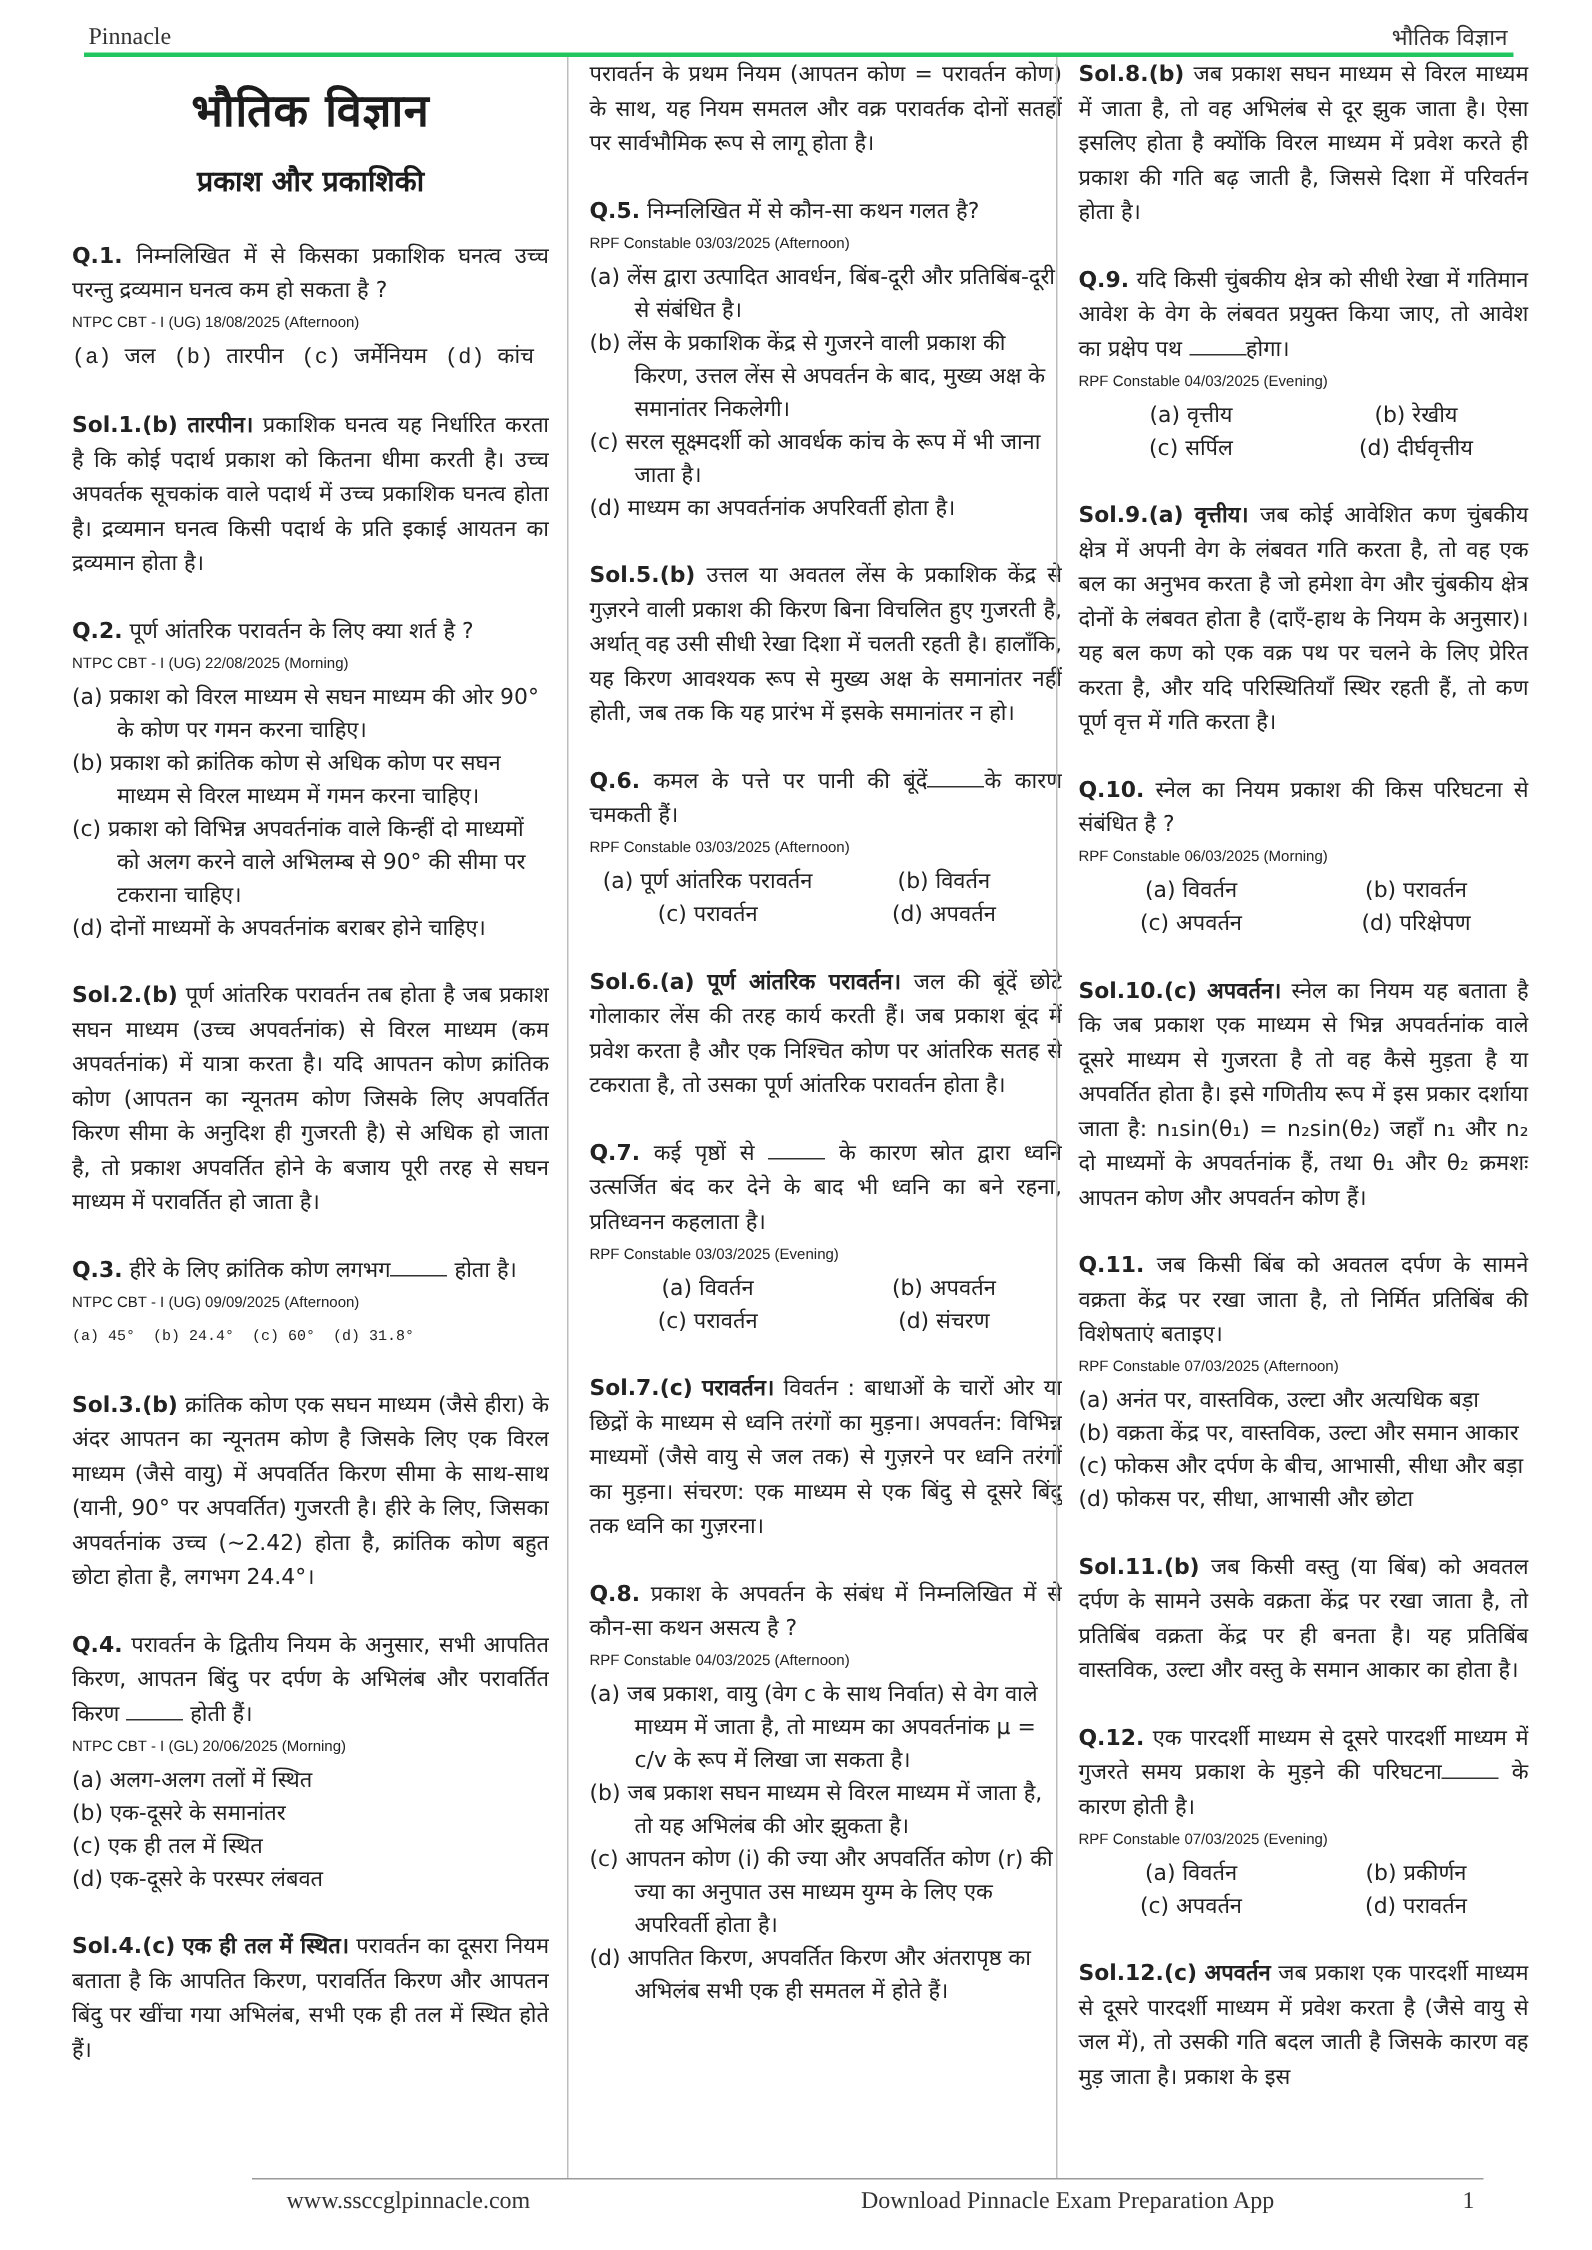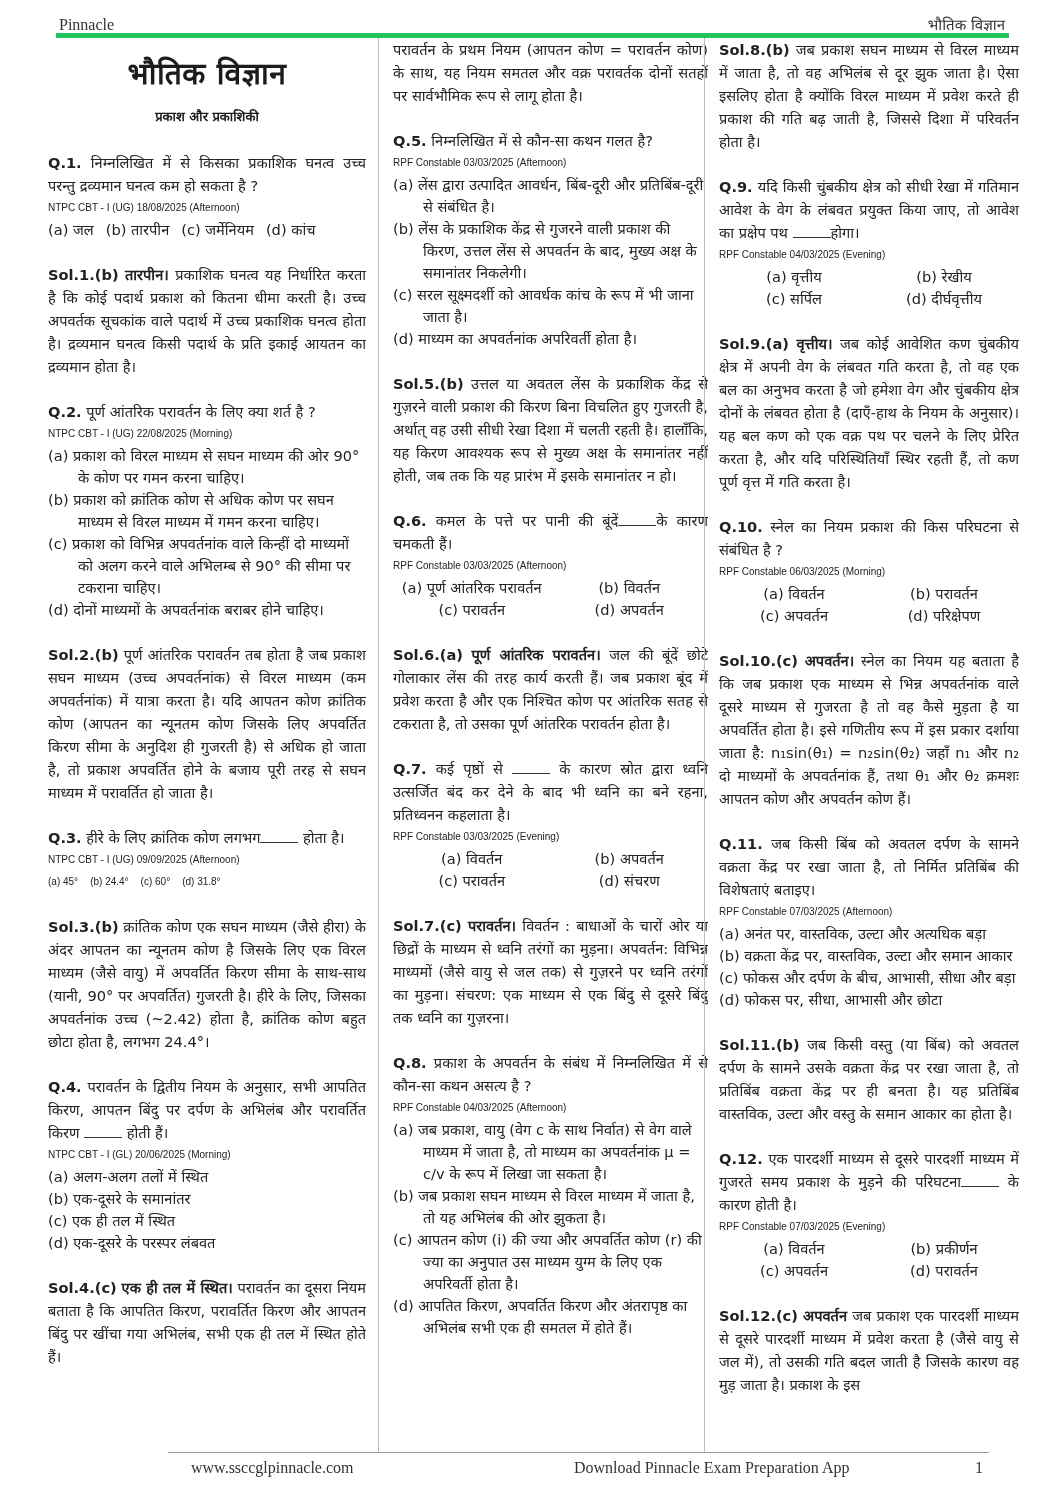--- a/index.html
+++ b/index.html
@@ -1,51 +1,51 @@
 <!DOCTYPE html>
 <html><head>
   <meta charset="utf-8">
   <style>
     * { box-sizing: border-box; margin: 0; padding: 0; }
     html, body { width: 1061px; height: 1500px; background: #ffffff; overflow: hidden; }
     body { position: relative; color: #222; font-family: "DejaVu Sans", "Liberation Sans", sans-serif; }
 
     .running-head {
       position: absolute; left: 56px; right: 52px; top: 8px; height: 30px;
-      border-bottom: 5px solid #22c55e;
+      border-bottom: 3px solid #22c55e;
       font-family: "Liberation Serif", "DejaVu Serif", serif;
       font-size: 16px; color: #333;
     }
     .running-head .left { position: absolute; left: 3px; top: 8px; }
     .running-head .right { position: absolute; right: 4px; top: 6px; font-family: "DejaVu Sans", sans-serif; font-size: 15px; }
 
     .columns { position: absolute; top: 38px; left: 48px; width: 965px; height: 1414px; }
     .col { position: absolute; top: 0; height: 100%; overflow: hidden; }
     .col-1 { left: 0; width: 318px; }
     .col-2 { left: 330px; width: 316px; border-left: 1px solid #bdbdbd; padding-left: 14px; }
     .col-3 { left: 656px; width: 309px; border-left: 1px solid #bdbdbd; padding-left: 14px; }
     .col-2, .col-3 { width: 330px; }
     .col-3 { width: 315px; }
 
     .page-title {
       text-align: center; font-size: 30px; font-weight: bold; margin-top: 14px; letter-spacing: 0.5px; color: #1c1c1c;
     }
     .page-subtitle {
-      text-align: center; font-size: 13px; font-weight: bold; margin-top: 14px; margin-bottom: 26px; color: #1c1c1c;
+      text-align: center; font-size: 19px; font-weight: bold; margin-top: 14px; margin-bottom: 26px; color: #1c1c1c;
     }
 
     .block { font-size: 14.6px; line-height: 23px; margin-bottom: 22px; }
     .block p { text-align: justify; }
     .qno, .solno { font-weight: bold; }
     .ans { font-weight: bold; margin-top: 21px; }
     .exam { font-family: "Liberation Sans", sans-serif; font-size: 10px; line-height: 22px; }
     .opt { padding-left: 30px; text-indent: -30px; line-height: 22px; }
     .opt-grid { display: grid; grid-template-columns: 1fr 1fr; line-height: 22px; text-align: center; }
     .opt-inline { line-height: 22px; white-space: nowrap; }
-    .opt-inline span { margin-right: 12px; }
+    .opt-inline span { margin-right: 12px; font-family: Liberation Mono, monospace; }
     .blank { display: inline-block; width: 38px; border-bottom: 1px solid #333; height: 12px; vertical-align: baseline; }
 
     .running-foot {
       position: absolute; left: 168px; right: 72px; top: 1452px; border-top: 1px solid #9a9a9a; height: 30px;
       font-family: "Liberation Serif", "DejaVu Serif", serif; font-size: 16px; color: #333;
     }
     .running-foot .url { position: absolute; left: 23px; top: 6px; }
     .running-foot .app { position: absolute; left: 406px; top: 6px; text-align: right; }
     .running-foot .pg { position: absolute; right: 6px; top: 6px; }
   </style>

